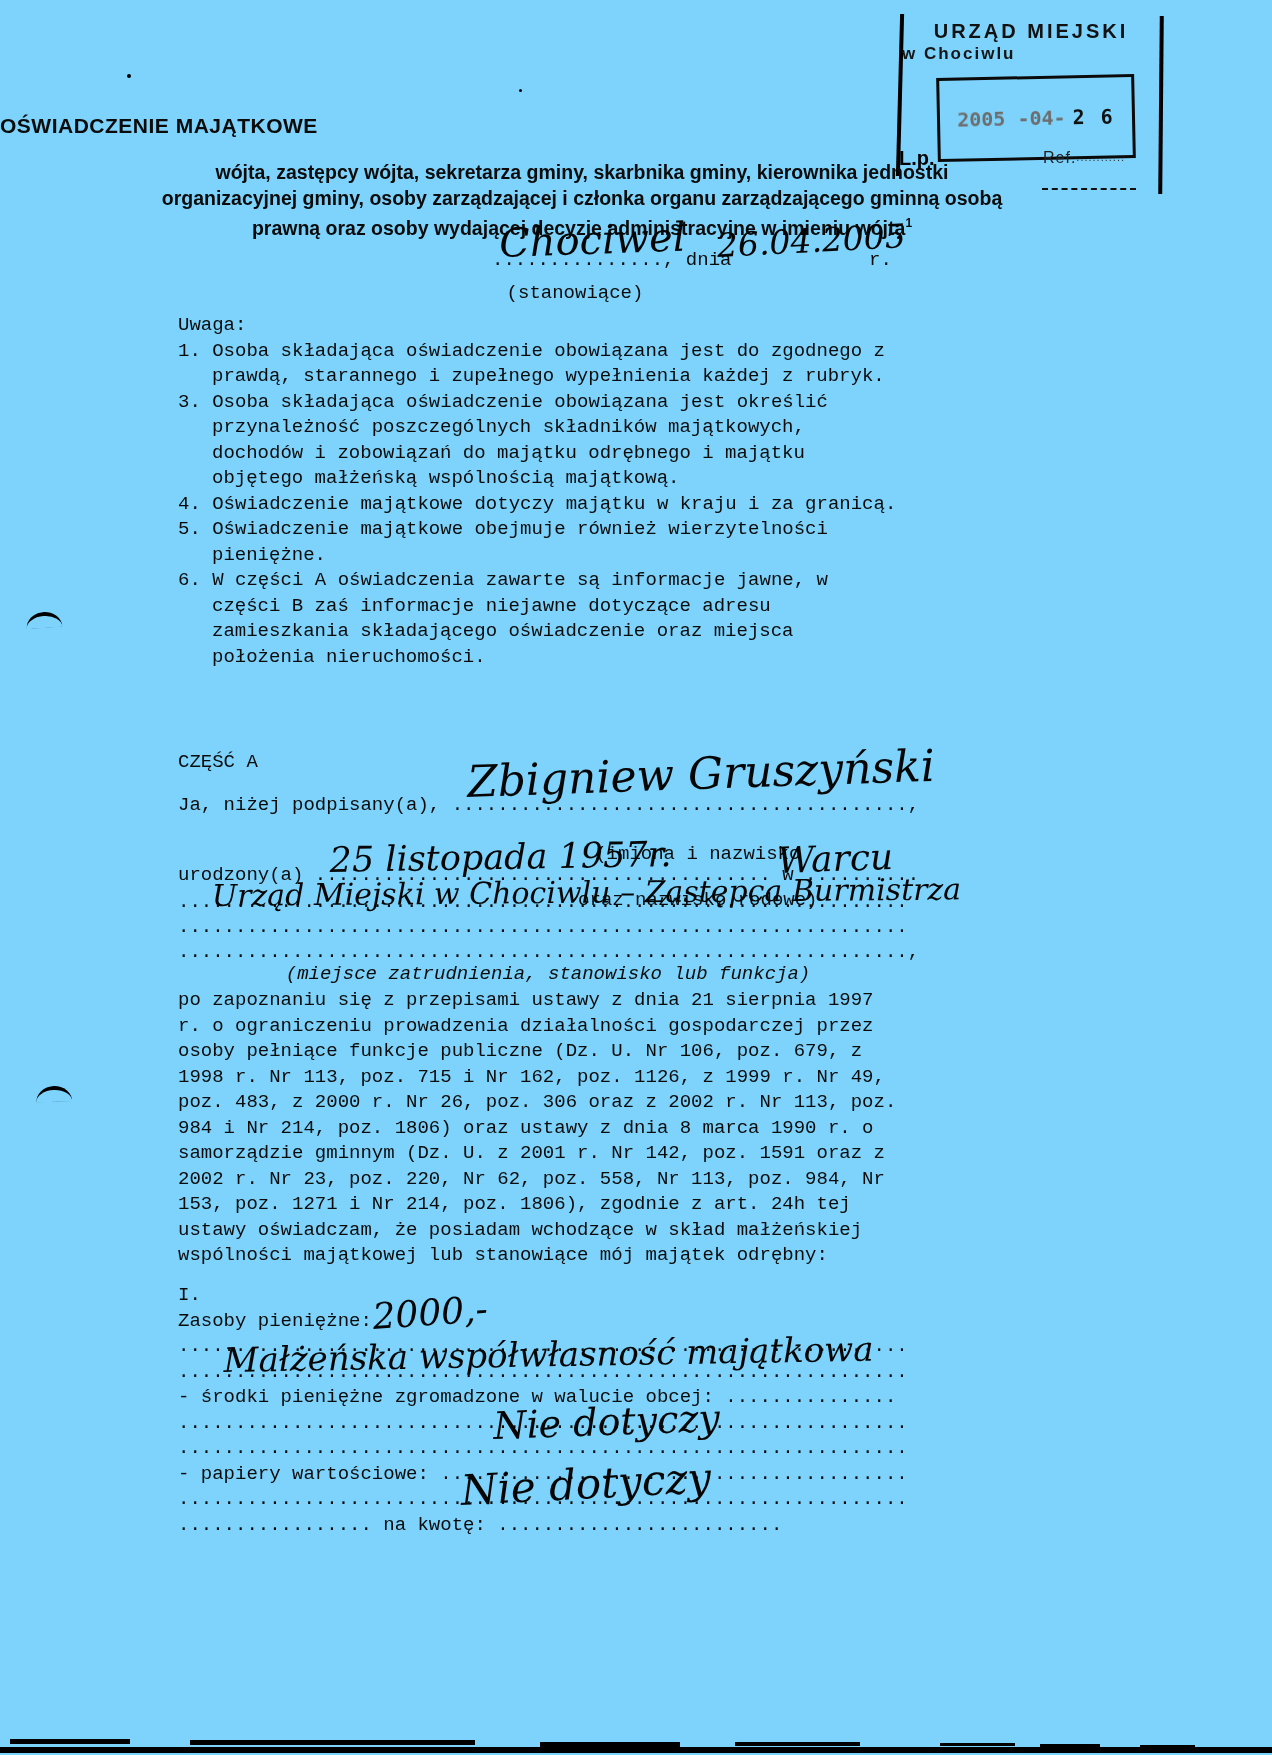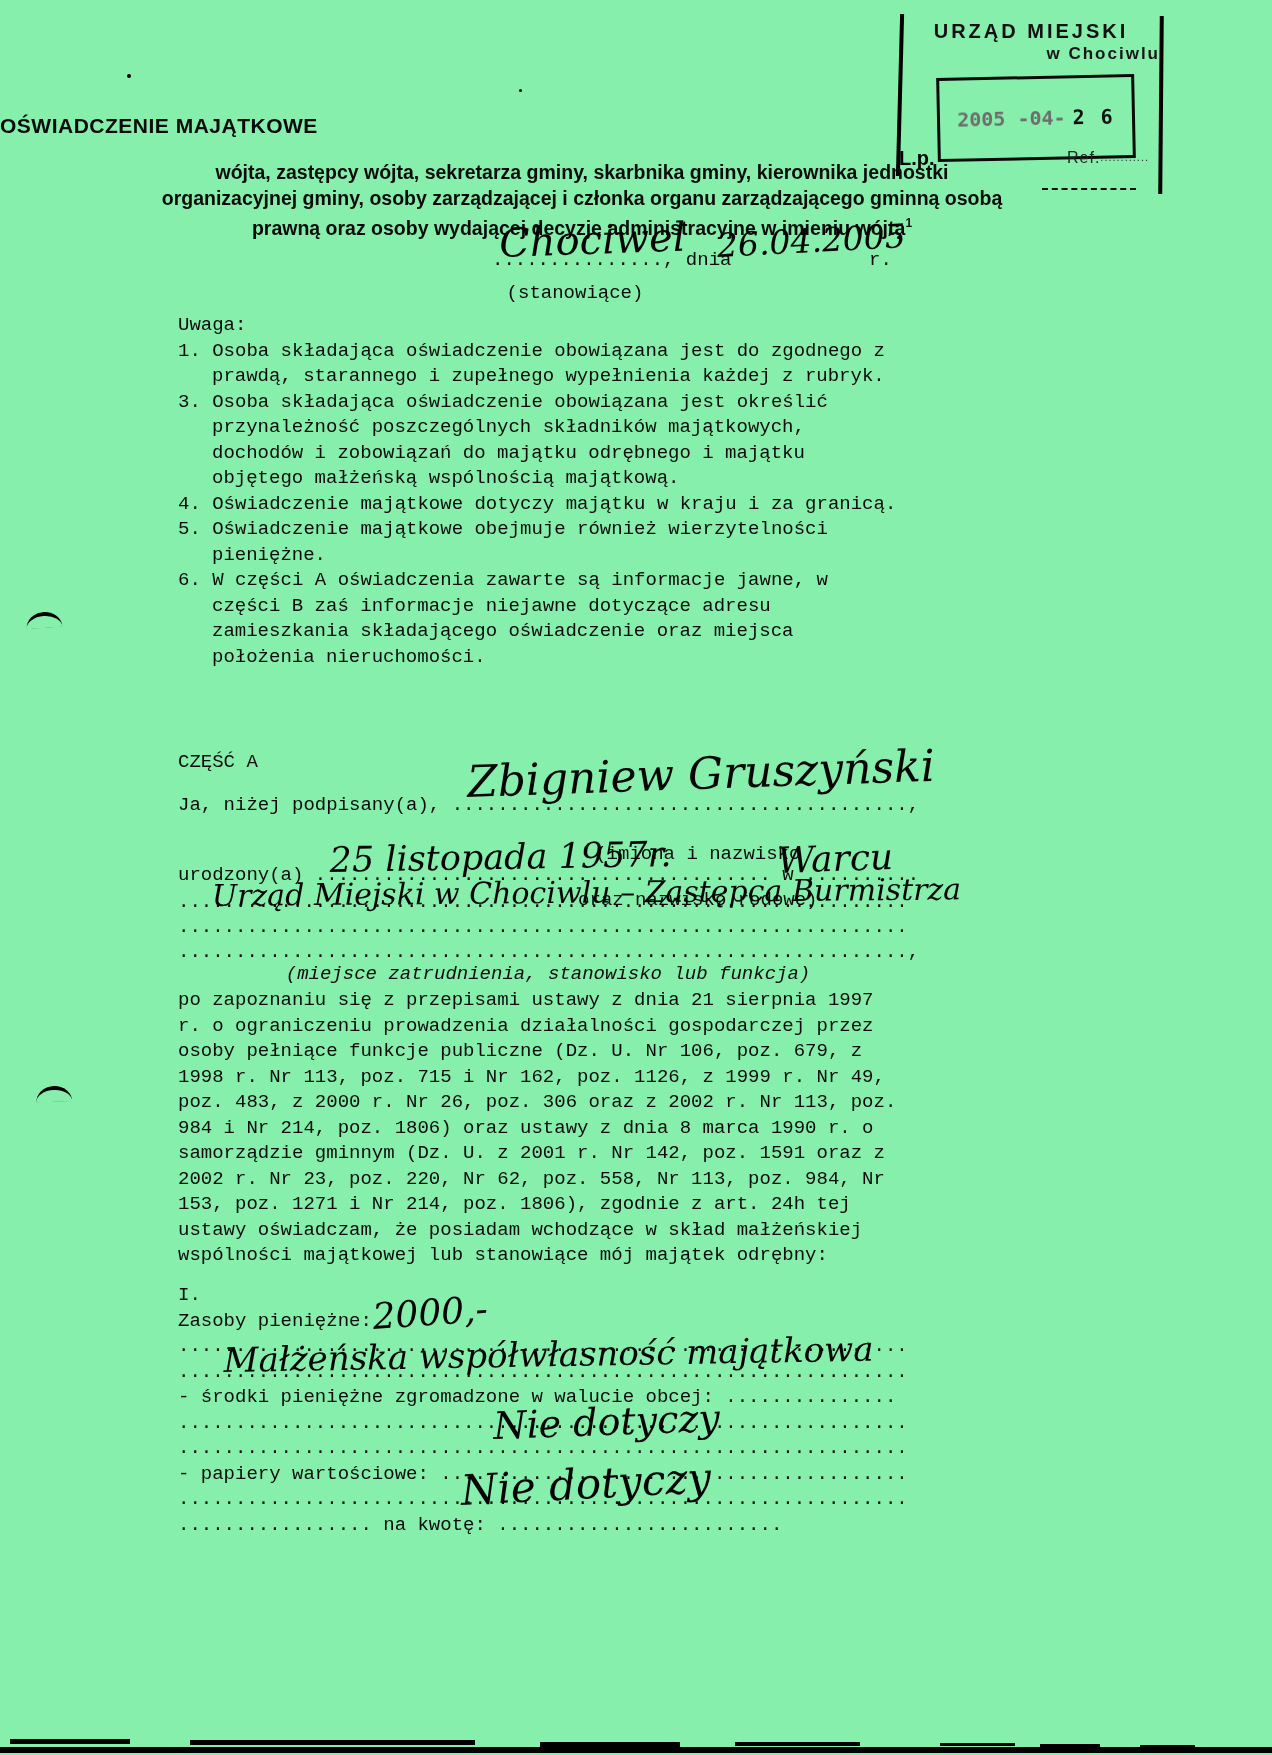--- a/index.html
+++ b/index.html
@@ -1,42 +1,42 @@
 <!DOCTYPE html>
 <html><head>
 <meta charset="utf-8">
 <style>
   html,body { margin:0; padding:0; background:#777; }
   .page {
     position:relative; width:1272px; height:1755px; margin:0 auto;
-    background:#86efac; color:#0b0b0b; overflow:hidden;
+    background:#7dd3fc; color:#0b0b0b; overflow:hidden;
   }
   .mono-b { font-family:"Liberation Mono","DejaVu Sans Mono",monospace; font-weight:400; font-size:19px; line-height:25.5px; white-space:pre; }
   .mono-r { font-family:"Liberation Mono","DejaVu Sans Mono",monospace; font-weight:400; font-size:19px; line-height:25.5px; white-space:pre; }
   .sans-b { font-family:"Liberation Sans","DejaVu Sans",sans-serif; font-weight:700; }
   .abs { position:absolute; }
 
   
   .title { top:114px; left:0; width:1148px; text-align:left; font-size:21px; letter-spacing:0.5px; }
   .subtitle { top:160px; left:0; width:1096px; text-align:center; font-size:19.5px; line-height:25.5px;margin-left:34px; }
   .subtitle sup { font-size:12px; }
 
   
   .stamp-bar { background:#000; }
   .stamp-bar-left  { left:898px; top:14px; width:4px; height:162px; transform:rotate(1.5deg); }
   .stamp-bar-right { left:1159px; top:16px; width:4px; height:178px; transform:rotate(0.5deg); }
   .stamp-office1 { left:902px; top:20px; width:258px; text-align:center; font-size:20px; letter-spacing:3px; color:#111; }
-  .stamp-office2 { left:902px; top:44px; width:258px; text-align:right; font-size:17px; letter-spacing:2px; font-weight:700; color:#161616; font-family:"Liberation Sans",sans-serif; }
+  .stamp-office2 { left:902px; top:44px; width:258px; text-align:left; font-size:17px; letter-spacing:2px; font-weight:700; color:#161616; font-family:"Liberation Sans",sans-serif; }
   .stamp-datebox { left:937px; top:76px; width:192px; height:78px; border:3px solid #0a0a0a; transform:rotate(-1.2deg);
                    display:flex; align-items:center; justify-content:center;
                    font-family:"DejaVu Sans Mono",monospace; font-weight:700; font-size:20px; }
   .stamp-date-faint { color:#6d6d6d; filter:blur(0.6px); }
   .stamp-date-clear { color:#111; margin-left:7px; letter-spacing:2px; }
   .stamp-lp  { left:899px; top:147px; font-size:20px; color:#000; }
-  .stamp-ref { left:1043px; top:149px; font-family:"Liberation Sans",sans-serif; font-size:16px; letter-spacing:1px; color:#222; white-space:nowrap;margin-left:24px; }
+  .stamp-ref { left:1043px; top:149px; font-family:"Liberation Sans",sans-serif; font-size:16px; letter-spacing:1px; color:#222; white-space:nowrap; }
   .stamp-ref .ref-dots { font-size:11px; letter-spacing:1px; vertical-align:2px; color:#333; }
   .stamp-ref-underline { left:1042px; top:188px; width:94px; border-top:2px dashed #111; }
 
   
   .place-date-typed { top:248px; left:492px; }
   .r-label { top:248px; left:869px; }
   .caption-miejscowosc { top:281px; left:0; width:1150px; text-align:center; }
 
   
   .uwaga { top:313px; left:178px; width:752px; }

